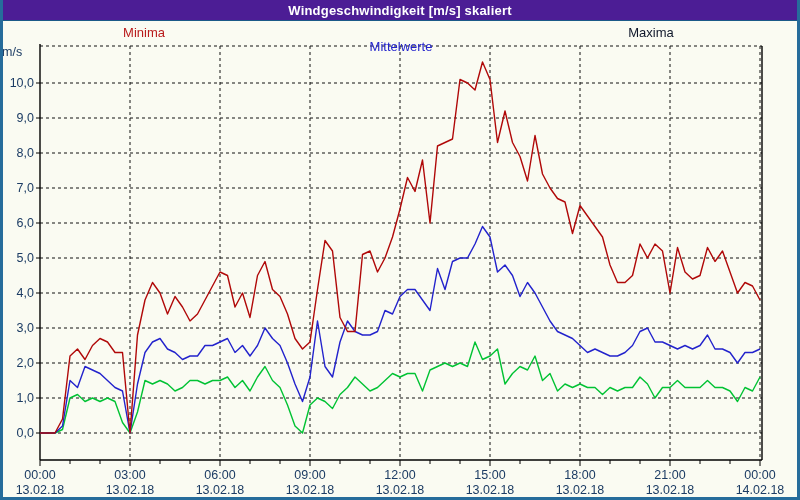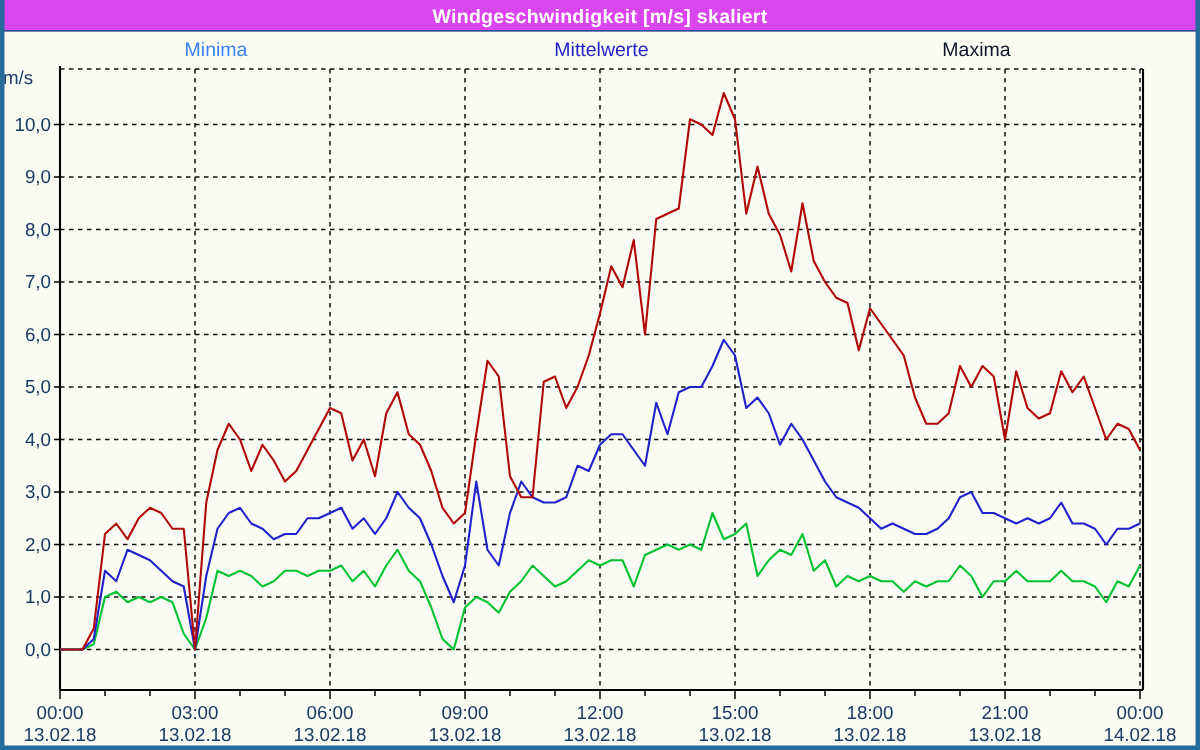--- a/index.html
+++ b/index.html
@@ -26,26 +26,26 @@
   }
   .unit-label{
     position:absolute;left:2px;top:45px;font-size:12.5px;color:#1c3c64;z-index:4;text-align:center;
   }
   svg{position:absolute;left:0;top:0;}
   text{font-family:"Liberation Sans",sans-serif;}
 </style>
 </head>
 <body style="background: rgb(250, 251, 242);">
 
-<div class="titlebar" style="background: #d946ef;">
+<div class="titlebar" style="background: #4c1d95;">
   <span class="title">Windgeschwindigkeit [m/s] skaliert</span>
 </div>
 
-<span class="legend-item" style="color: #3b82f6; left: 144px;">Minima</span>
-<span class="legend-item" style="color: rgb(34, 34, 204); left: 401px;">Mittelwerte</span>
+<span class="legend-item" style="color: #b91c1c; left: 144px;">Minima</span>
+<span class="legend-item" style="color: rgb(34, 34, 204); left: 401px; margin-top: 14px;">Mittelwerte</span>
 <span class="legend-item" style="color: #0f172a; left: 651px;">Maxima</span>
 
 <span class="unit-label" style="color: rgb(28, 60, 100);">m/s</span>
 
 <svg id="plot" width="800" height="500">
     <line x1="40" x2="762" y1="433" y2="433" stroke="#111111" stroke-width="1" stroke-dasharray="3 3"></line>
     <line x1="40" x2="762" y1="398" y2="398" stroke="#111111" stroke-width="1" stroke-dasharray="3 3"></line>
     <line x1="40" x2="762" y1="363" y2="363" stroke="#111111" stroke-width="1" stroke-dasharray="3 3"></line>
     <line x1="40" x2="762" y1="328" y2="328" stroke="#111111" stroke-width="1" stroke-dasharray="3 3"></line>
     <line x1="40" x2="762" y1="293" y2="293" stroke="#111111" stroke-width="1" stroke-dasharray="3 3"></line>

